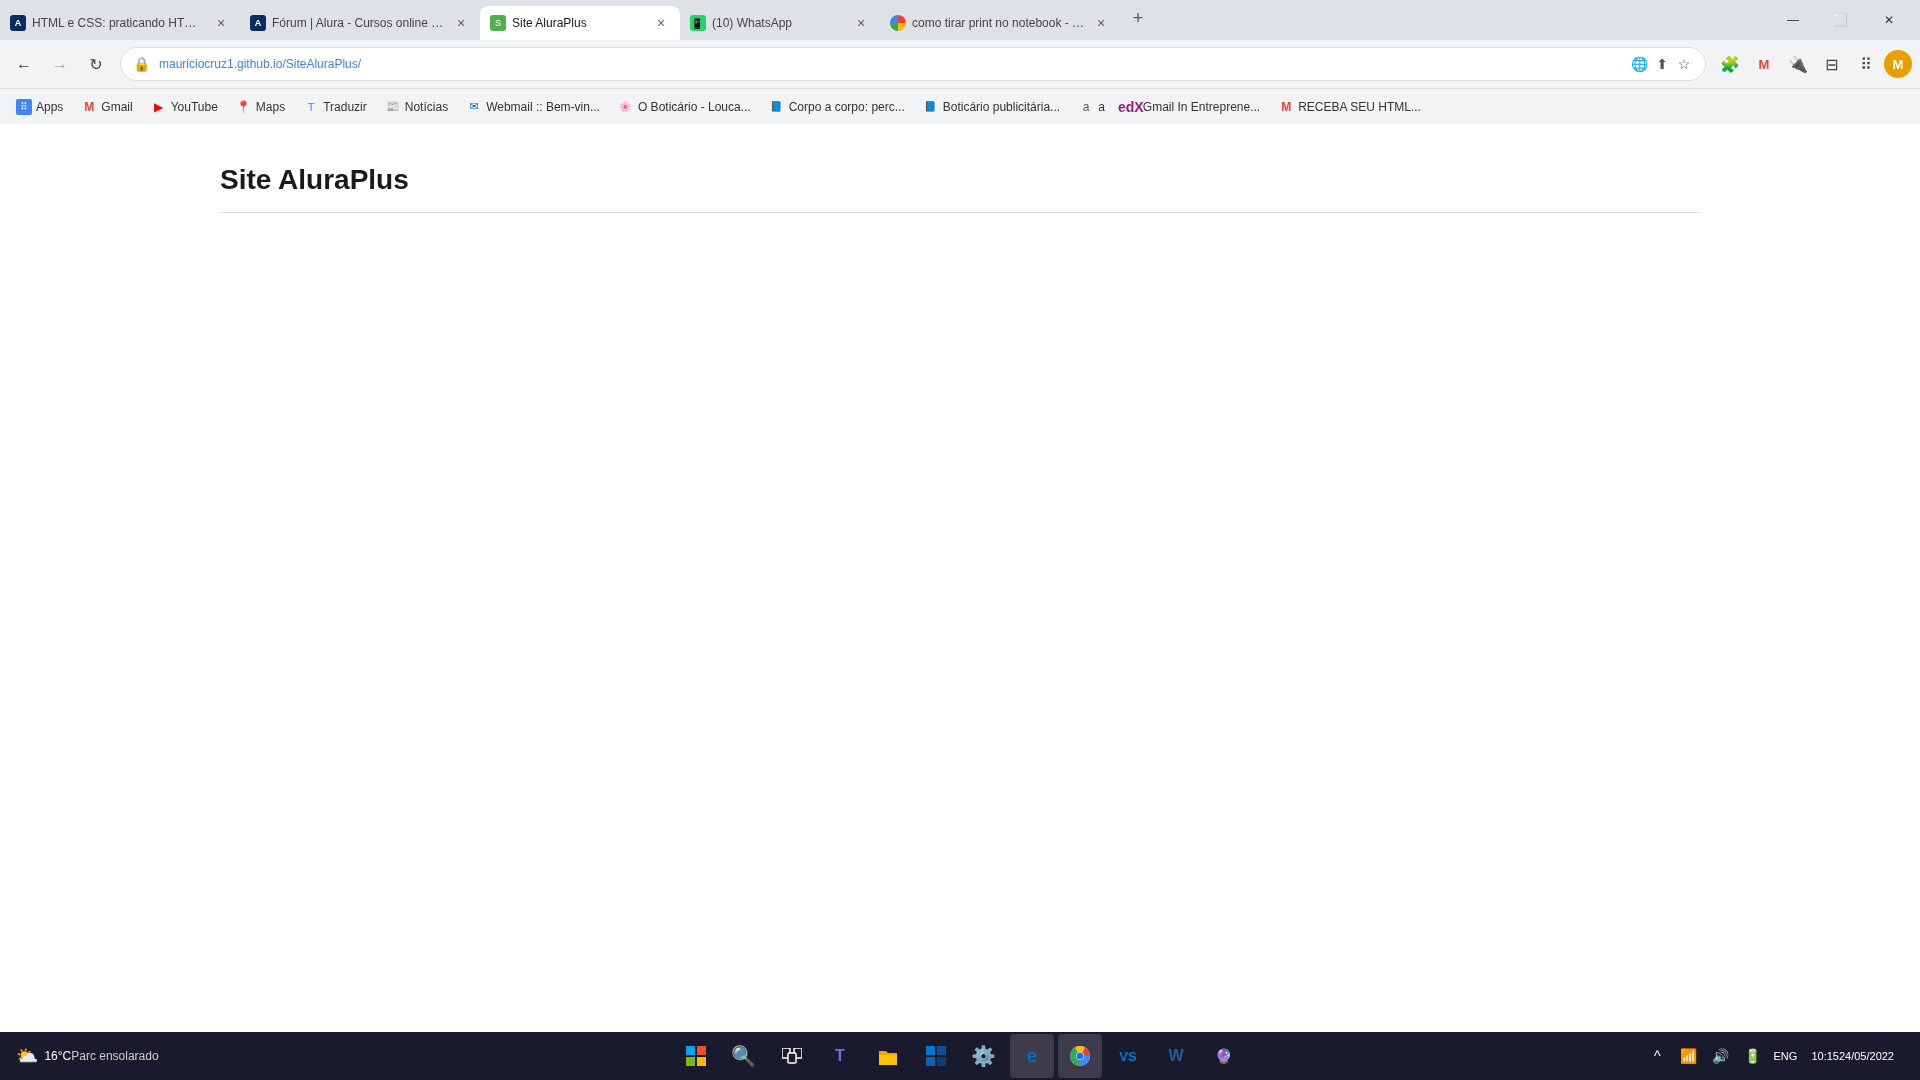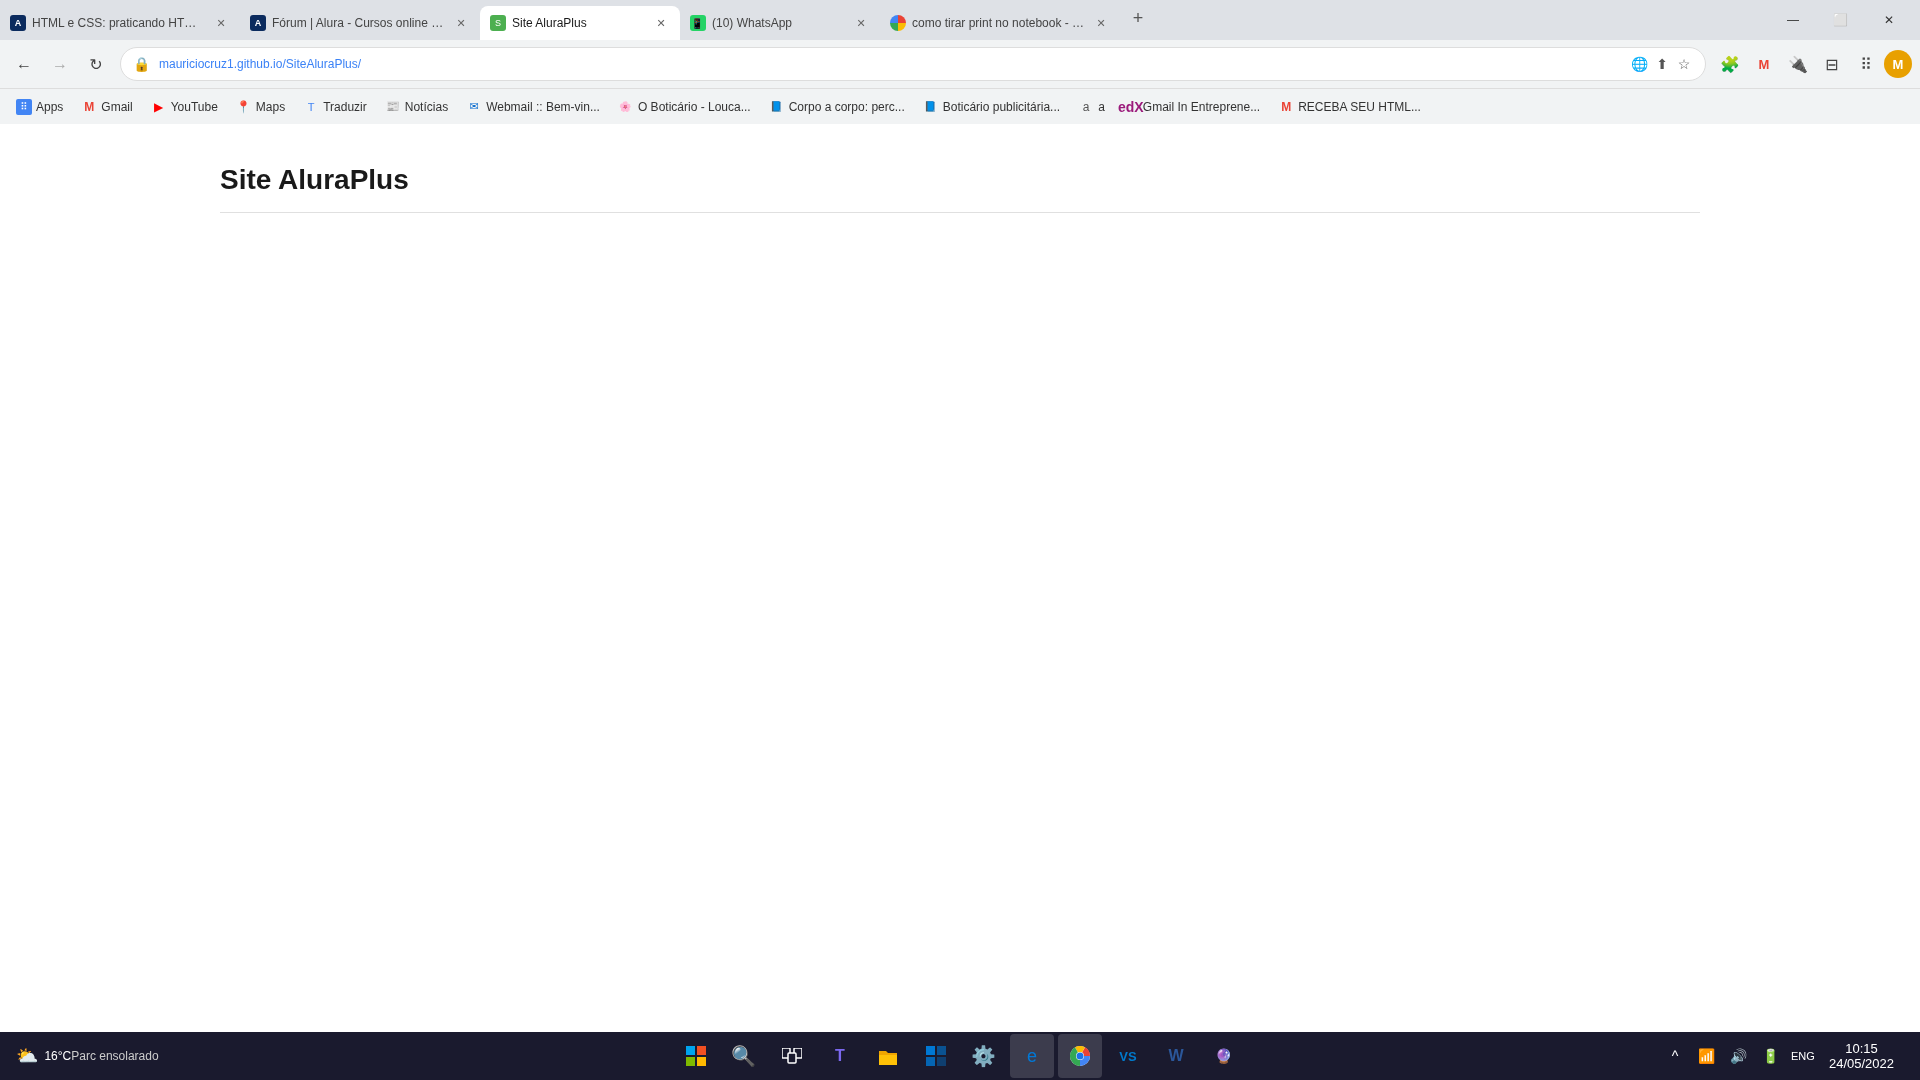--- a/index.html
+++ b/index.html
@@ -340,23 +340,22 @@
       height: 28px;
       display: flex;
       align-items: center;
       justify-content: center;
       cursor: pointer;
       border-radius: 4px;
     }
 
     .clock {
       display: flex;
-      flex-direction: column;
-      align-items: center;
-      font-size: 13px;
+      align-items: center;
+      font-size: 11px;
       color: #fff;
       padding: 0 8px;
       cursor: pointer;
     }
 
     
     .fav-alura { background: #0b2b5e; color: #fff; font-size: 9px; border-radius: 3px; width: 16px; height: 16px; display: flex; align-items: center; justify-content: center; font-weight: bold; }
     .fav-whatsapp { background: #25d366; color: #fff; font-size: 10px; border-radius: 3px; width: 16px; height: 16px; display: flex; align-items: center; justify-content: center; }
     .fav-google { width: 16px; height: 16px; border-radius: 50%; background: conic-gradient(#ea4335 90deg, #fbbc04 90deg 180deg, #34a853 180deg 270deg, #4285f4 270deg); display: inline-block; }
     .fav-site { background: #4caf50; color: #fff; font-size: 9px; border-radius: 3px; width: 16px; height: 16px; display: flex; align-items: center; justify-content: center; }

